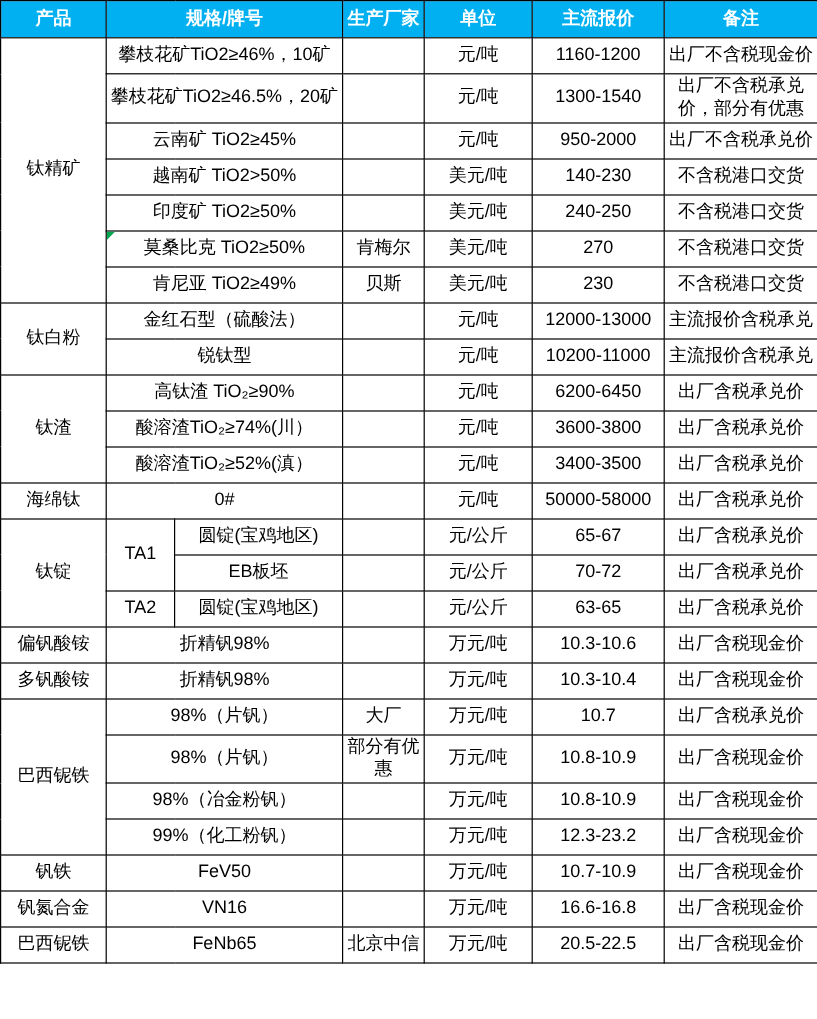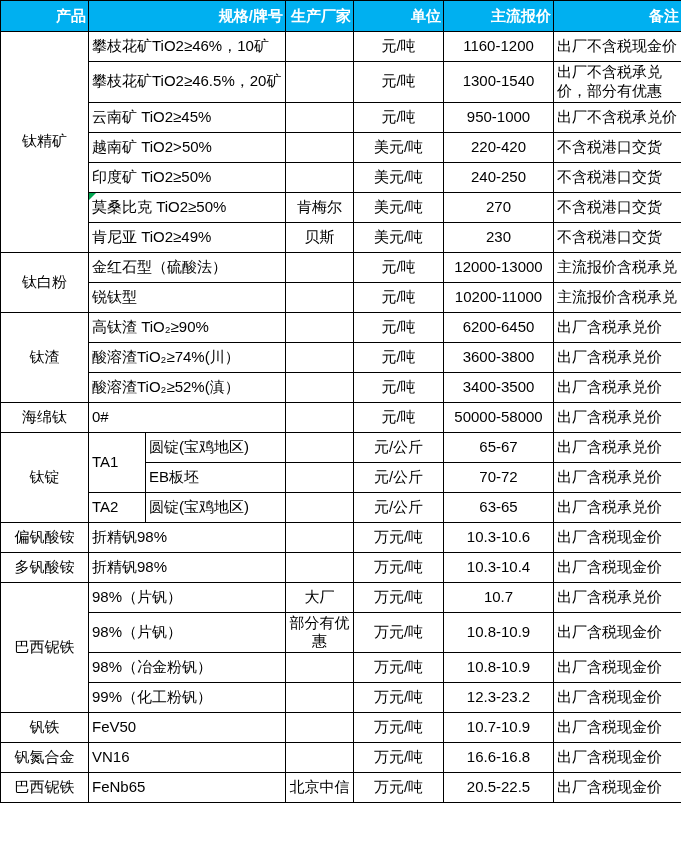--- a/index.html
+++ b/index.html
@@ -1,22 +1,22 @@
 <!DOCTYPE html>
 <html><head>
 <meta charset="utf-8">
 <style>
   html,body{margin:0;padding:0;background:#ffffff;}
   body{width:681px;height:849px;font-family:"Liberation Sans",sans-serif;color:#000;}
   table{border-collapse:collapse;table-layout:fixed;width:681px;}
   th,td{border:1px solid #000;font-size:15px;line-height:1.25;vertical-align:middle;padding:1px 3px;overflow:hidden;word-break:break-all;}
-  thead th{background:#00B0F0;color:#ffffff;font-weight:bold;height:28px;text-align:right;padding:1px 2px;}
+  thead th{background:#00B0F0;color:#ffffff;font-weight:bold;height:28px;text-align:center;padding:1px 2px;}
   td{height:27px;}
   .c{text-align:center;}
-  .l{text-align:left;}
+  .l{text-align:center;}
   .rel{position:relative;}
   .flag{position:absolute;top:0;left:0;width:0;height:0;border-top:7px solid #00A650;border-right:7px solid transparent;}
 </style>
 </head>
 <body>
 
 <table>
   <colgroup>
     <col style="width:88px">
       <col style="width:57px">
@@ -49,28 +49,28 @@
       <td class="l" colspan="2">攀枝花矿TiO2≥46.5%，20矿</td>
       <td class="c"></td>
       <td class="c">元/吨</td>
       <td class="c">1300-1540</td>
       <td class="l">出厂不含税承兑价，部分有优惠</td>
     </tr>
     <tr>
       <td class="l" colspan="2">云南矿 TiO2≥45%</td>
       <td class="c"></td>
       <td class="c">元/吨</td>
-      <td class="c">950-1000</td>
+      <td class="c">950-2000</td>
       <td class="l">出厂不含税承兑价</td>
     </tr>
     <tr>
       <td class="l" colspan="2">越南矿 TiO2&gt;50%</td>
       <td class="c"></td>
       <td class="c">美元/吨</td>
-      <td class="c">220-420</td>
+      <td class="c">140-230</td>
       <td class="l">不含税港口交货</td>
     </tr>
     <tr>
       <td class="l" colspan="2">印度矿 TiO2≥50%</td>
       <td class="c"></td>
       <td class="c">美元/吨</td>
       <td class="c">240-250</td>
       <td class="l">不含税港口交货</td>
     </tr>
     <tr>

